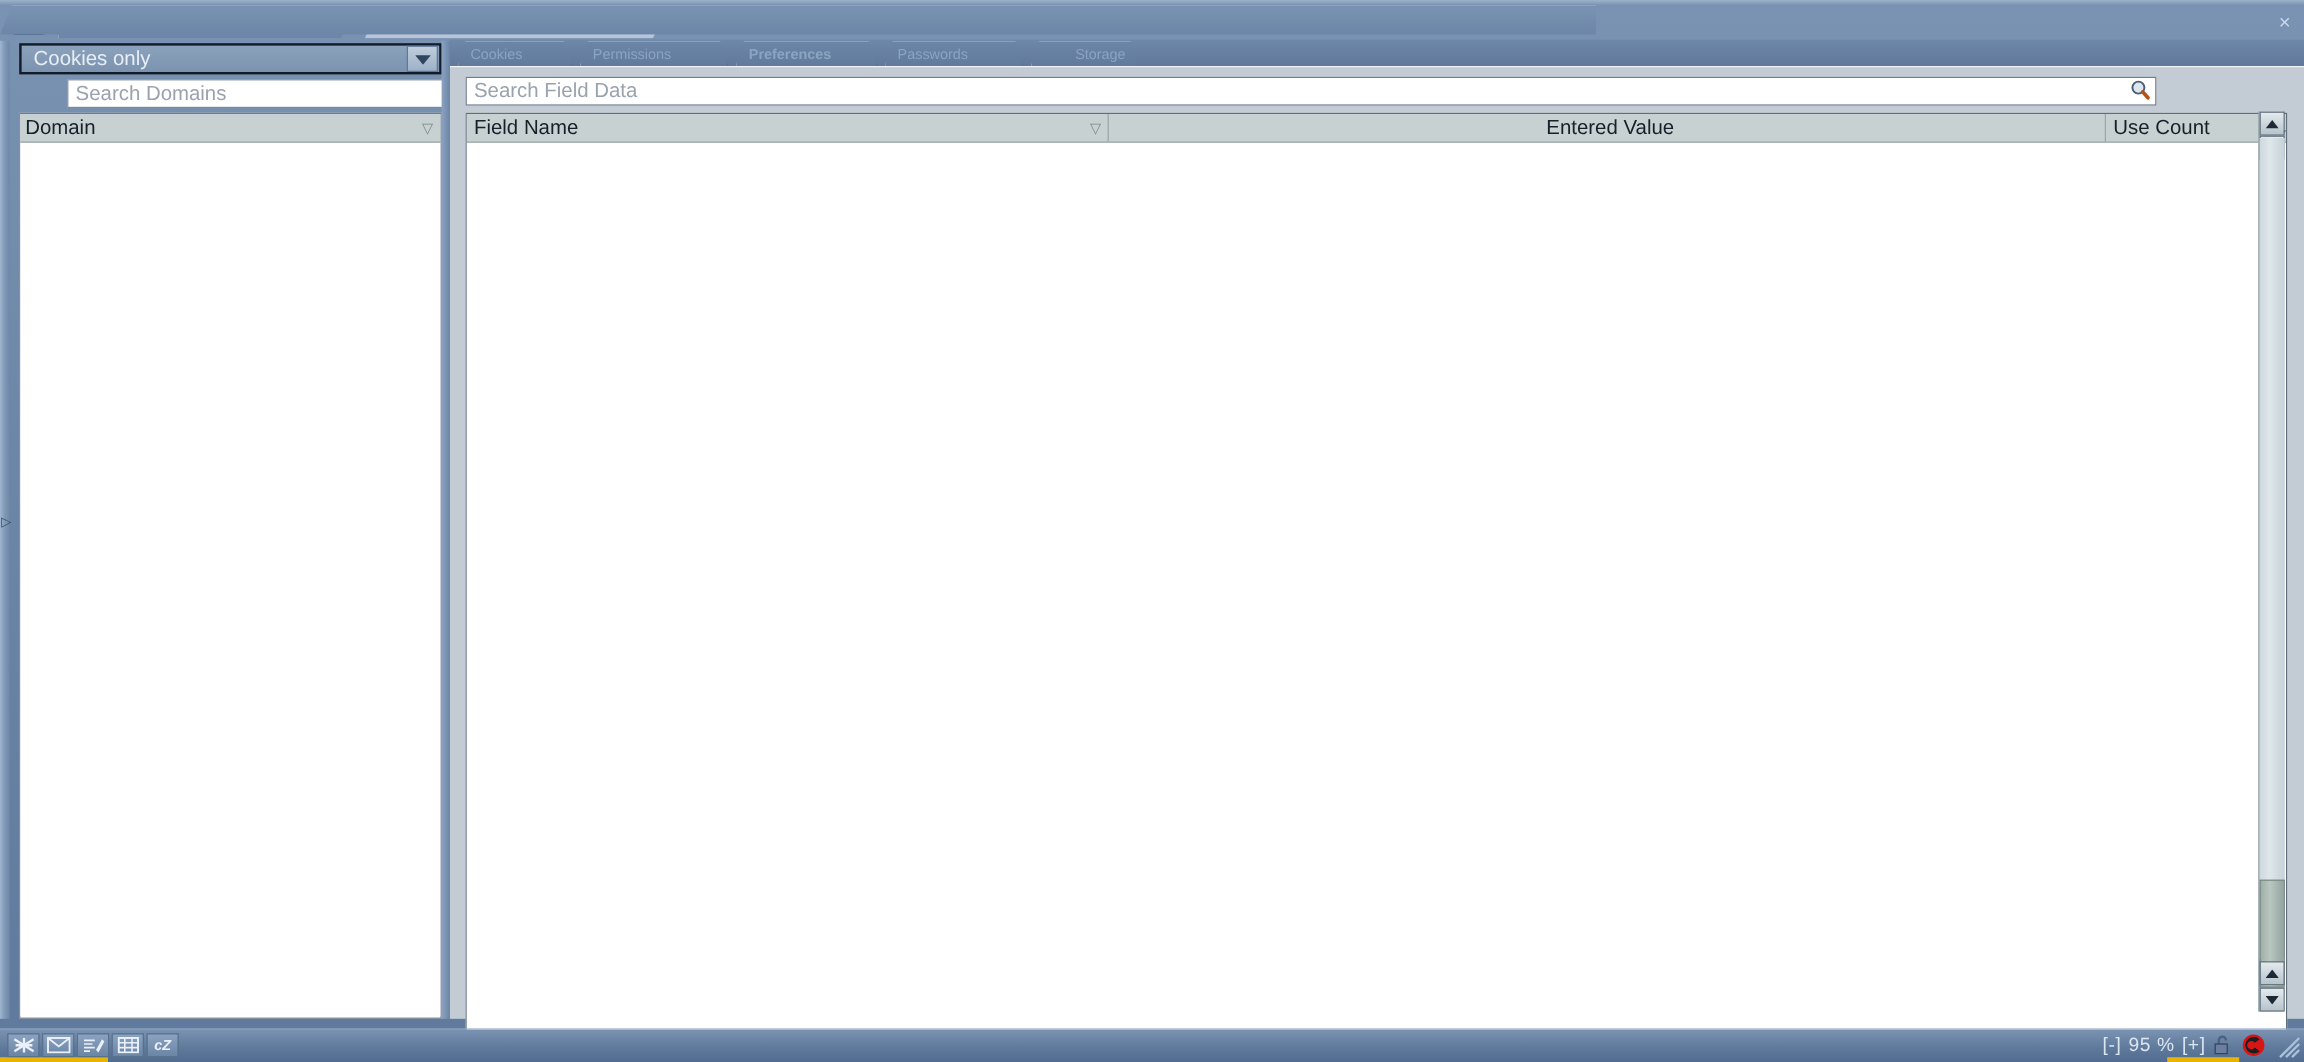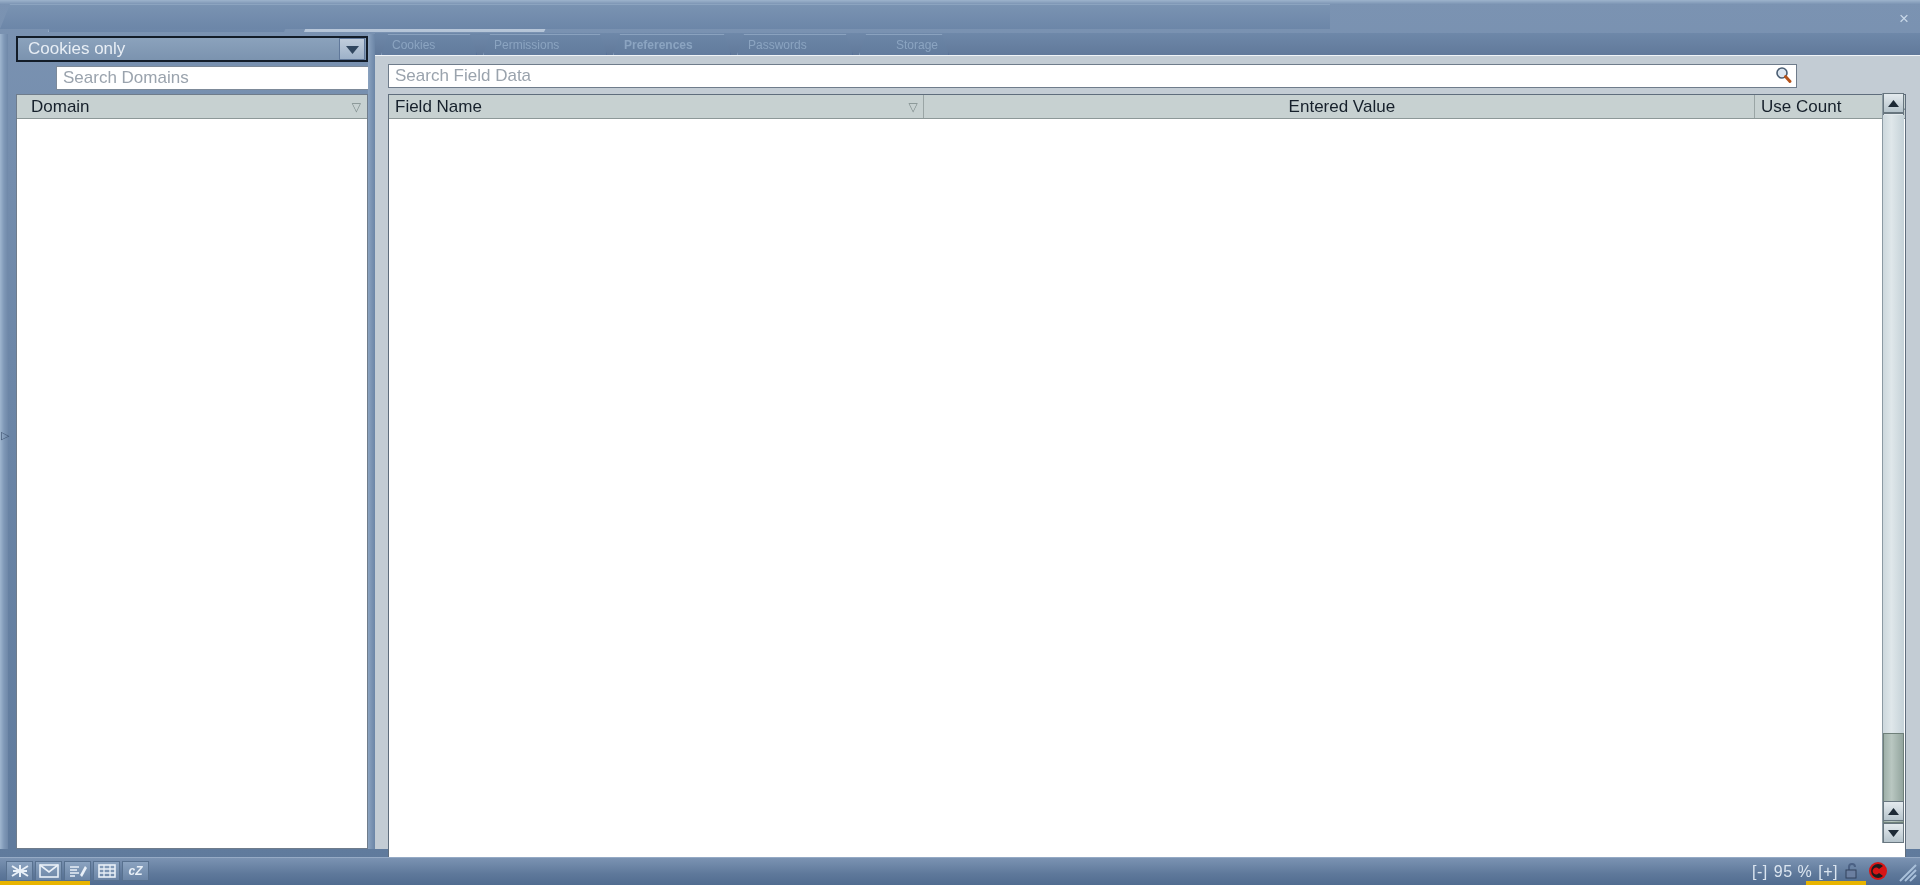--- a/index.html
+++ b/index.html
@@ -141,21 +141,21 @@
     border: 1px solid #6f7c8b;
     background: #ffffff;
   }
   .list-header {
     height: 24px; width: 100%;
     background: linear-gradient(180deg,#ccd6d6 0%, #c2cdcd 100%);
     background: #c7d1d1;
     border-bottom: 1px solid #8d9898;
     display: flex; align-items: center;
     color: #16202b; font-size: 17px;
-    padding-left: 14px;
+    padding-left: 4px;
   }
   .list-header .sortmark { margin-left: auto; margin-right: 6px; color: #7d8a8a; font-size: 12px;}
   .list-body { background: #fff; height: calc(100% - 25px); }
 
   
   .splitter-left {
     position: absolute; left: 0px; top: 2px; width: 8px; height: 815px;
     background: linear-gradient(90deg,#9fb6cf 0%, #7f98b7 50%, #6f88a8 100%);
   }
   .splitter-grip {

